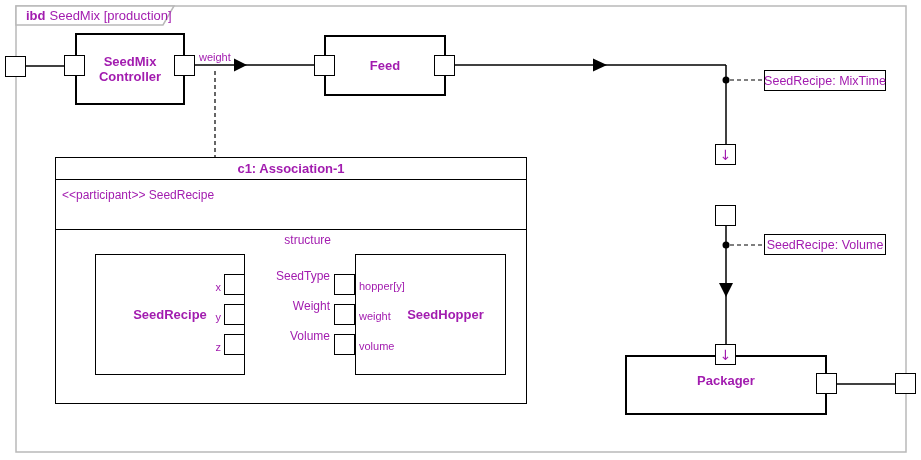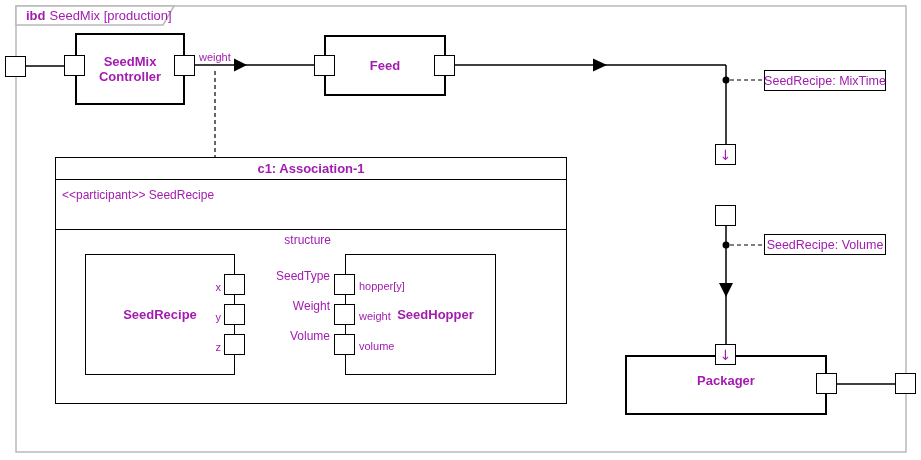--- a/index.html
+++ b/index.html
@@ -6,21 +6,21 @@
   #stage{
     position:relative;width:921px;height:460px;background:#fff;overflow:hidden;
     font-family:"Liberation Sans","DejaVu Sans",sans-serif;color:#a21caf;
   }
   #wires{position:absolute;left:0;top:0;width:921px;height:460px;}
   .abs{position:absolute;box-sizing:border-box;}
   .block{
     border:2px solid #000;background:#fff;display:flex;align-items:center;justify-content:center;
     font-weight:bold;font-size:13px;text-align:center;line-height:15px;white-space:pre-line;
   }
-  .innerblock{border:1.5px solid #000;}
+  .innerblock{border:1.5px solid #000;margin-left:10px;}
   .port{
     border:1.5px solid #000;background:#fff;width:21px;height:21px;
     display:flex;align-items:center;justify-content:center;
   }
   .flowglyph{font-size:14px;line-height:14px;font-family:"DejaVu Sans",sans-serif;margin-top:1px;}
   .assoc{border:1.5px solid #000;background:#fff;}
   .assoc-title{
     border-bottom:1.5px solid #000;height:21px;display:flex;align-items:center;justify-content:center;
     font-weight:bold;font-size:13px;
   }
@@ -81,21 +81,21 @@
 
   <div class="abs block" style="left:324px;top:35px;width:122px;height:61px;">
     <span>Feed</span>
   </div>
 
 
   <div class="abs block" style="left:625px;top:355px;width:202px;height:60px;padding-bottom:10px;">
     <span>Packager</span>
   </div>
 
-  <div class="abs assoc" style="left:55px;top:157px;width:512px;height:247px;">
+  <div class="abs assoc" style="left:55px;top:157px;width:472px;height:247px;">
     <div class="assoc-title">c1: Association-1</div>
     <div class="assoc-participants">
       <div>&lt;&lt;participant&gt;&gt; SeedRecipe</div>
     </div>
   </div>
 
   <div class="abs clbl" style="left:251px;top:234px;width:80px;">structure</div>
 
   <div class="abs block innerblock" style="left:85px;top:254px;width:150px;height:121px;">
     <span>SeedRecipe</span>

